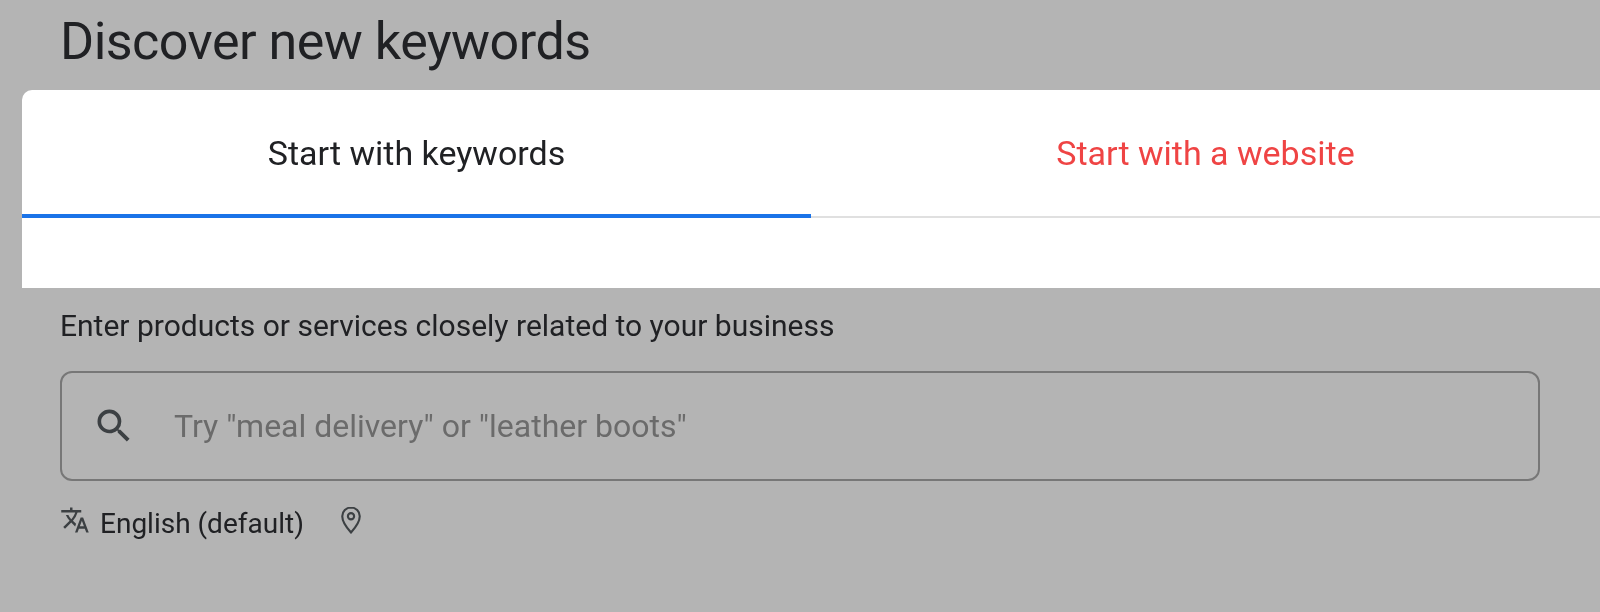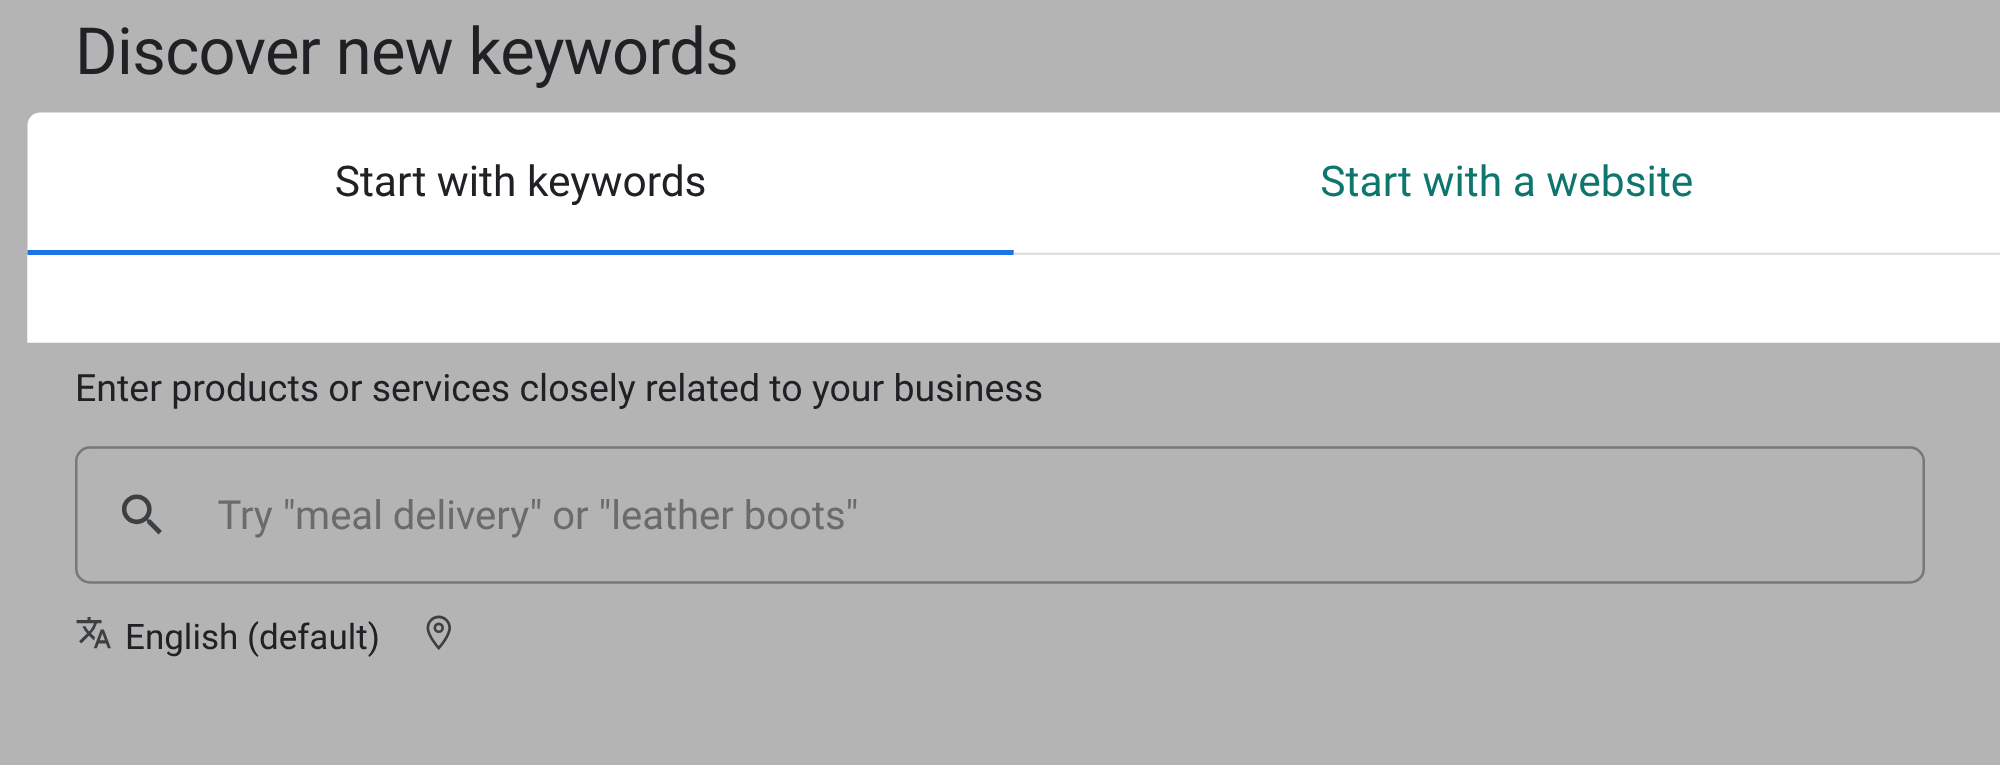--- a/index.html
+++ b/index.html
@@ -24,36 +24,36 @@
     }
     .tab-card {
       background: #ffffff;
       margin-left: 22px;
       margin-right: 0;
       border-radius: 10px 0 0 0;
       overflow: visible;
     }
     .tabs {
       display: flex;
-      height: 114px;
+      height: 128px;
       position: relative;
     }
     .tab {
       flex: 1;
       display: flex;
       align-items: center;
       justify-content: center;
       font-size: 34px;
       color: #3c4043;
       cursor: pointer;
       position: relative;
       border-bottom: 2px solid #e0e0e0;
     }
     .tab.inactive {
-      color: #0f766e;
+      color: #ef4444;
     }
     .tab.active {
       color: #202124;
     }
     .tab.active::after {
       content: '';
       position: absolute;
       bottom: -2px;
       left: 0;
       right: 0;

